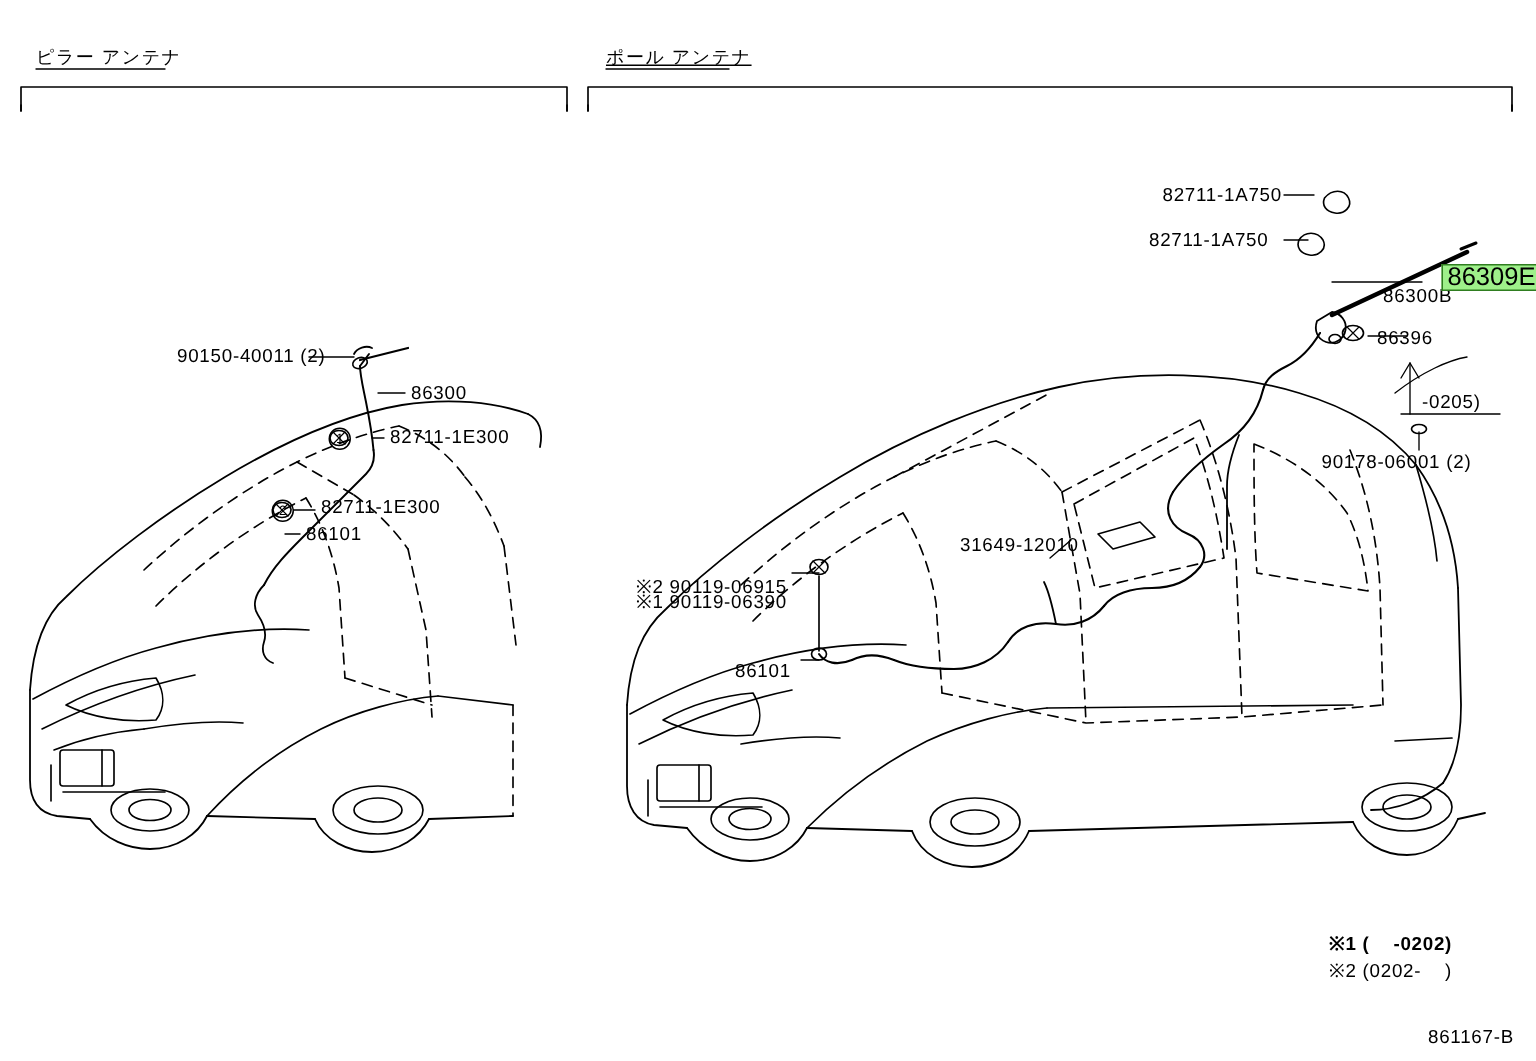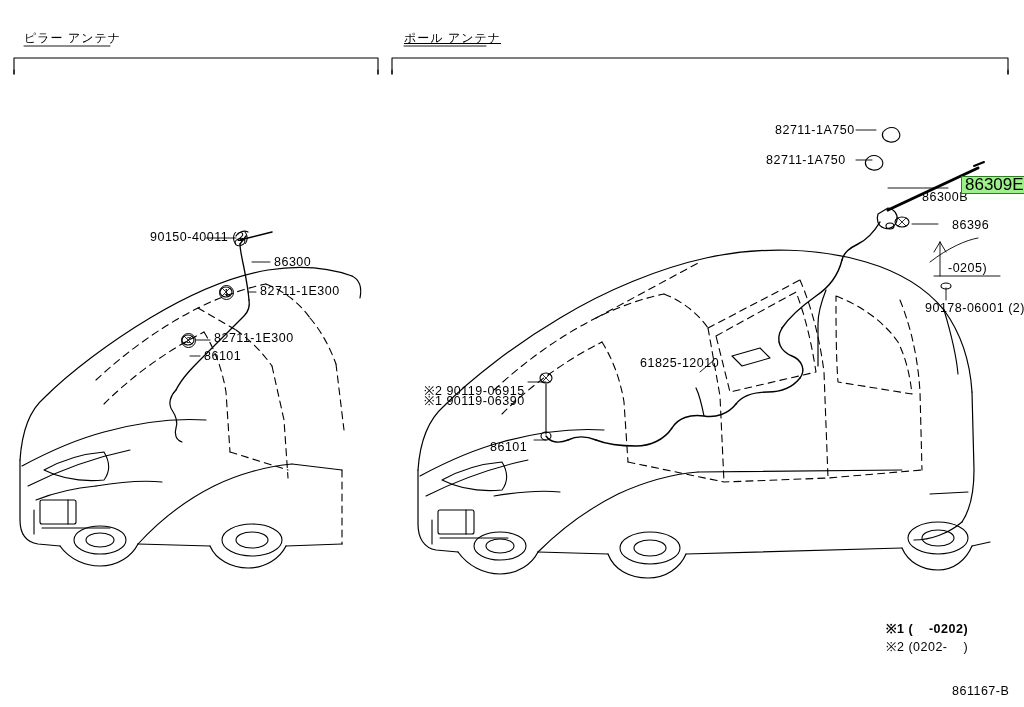--- a/index.html
+++ b/index.html
@@ -242,35 +242,35 @@
       <path d="M700,372 L714,360" stroke-width="0.9"></path>
       <path d="M534,440 L546,440" stroke-width="0.9"></path>
       <path d="M528,382 L546,382" stroke-width="0.9"></path>
 
     </g>
   </svg>
 
   <div class="lbl jp" style="left:24px; top:30px;">ピラー アンテナ</div>
   <div class="lbl jp" style="left:404px; top:30px;text-decoration:underline;">ポール アンテナ</div>
 
-  <div class="lbl code" style="left:118px; top:230px;margin-left:32px;">90150-40011 (2)</div>
+  <div class="lbl code" style="left:118px; top:230px;">90150-40011 (2)</div>
   <div class="lbl code" style="left:274px; top:255px;">86300</div>
   <div class="lbl code" style="left:260px; top:284px;">82711-1E300</div>
   <div class="lbl code" style="left:214px; top:331px;">82711-1E300</div>
   <div class="lbl code" style="left:204px; top:349px;">86101</div>
   <div class="num-circle" style="left:219px; top:285px;">1</div>
   <div class="num-circle" style="left:181px; top:333px;">2</div>
 
   <div class="lbl code" style="left:775px; top:123px;">82711-1A750</div>
   <div class="lbl code" style="left:766px; top:153px;">82711-1A750</div>
   <div class="lbl code" style="left:922px; top:190px;">86300B</div>
-  <div class="lbl code" style="left:952px; top:218px;">86396</div>
+  <div class="lbl code" style="left:918px; top:218px;">86396</div>
   <div class="lbl code" style="left:948px; top:261px;">-0205)</div>
-  <div class="lbl code" style="left:925px; top:301px;text-align:center;">90178-06001 (2)</div>
-  <div class="lbl code" style="left:640px; top:356px;">61825-12010</div>
+  <div class="lbl code" style="left:881px; top:301px;text-align:center;">90178-06001 (2)</div>
+  <div class="lbl code" style="left:640px; top:356px;">31649-12010</div>
   <div class="lbl code" style="left:490px; top:440px;">86101</div>
   <div class="lbl code" style="left:424px; top:364px;margin-top:28px;">※1 90119-06390</div>
   <div class="lbl code" style="left:424px; top:382px;">※2 90119-06915</div>
 
   <div class="highlight" style="left:961px; top:176px;">86309E</div>
 
   <div class="lbl code" style="left:886px; top:620px;font-weight:bold;">※1 (    -0202)</div>
   <div class="lbl code" style="left:886px; top:638px;text-align:right;">※2 (0202-    )</div>
 
   <div class="lbl code" style="left:952px; top:684px;">861167-B</div>

